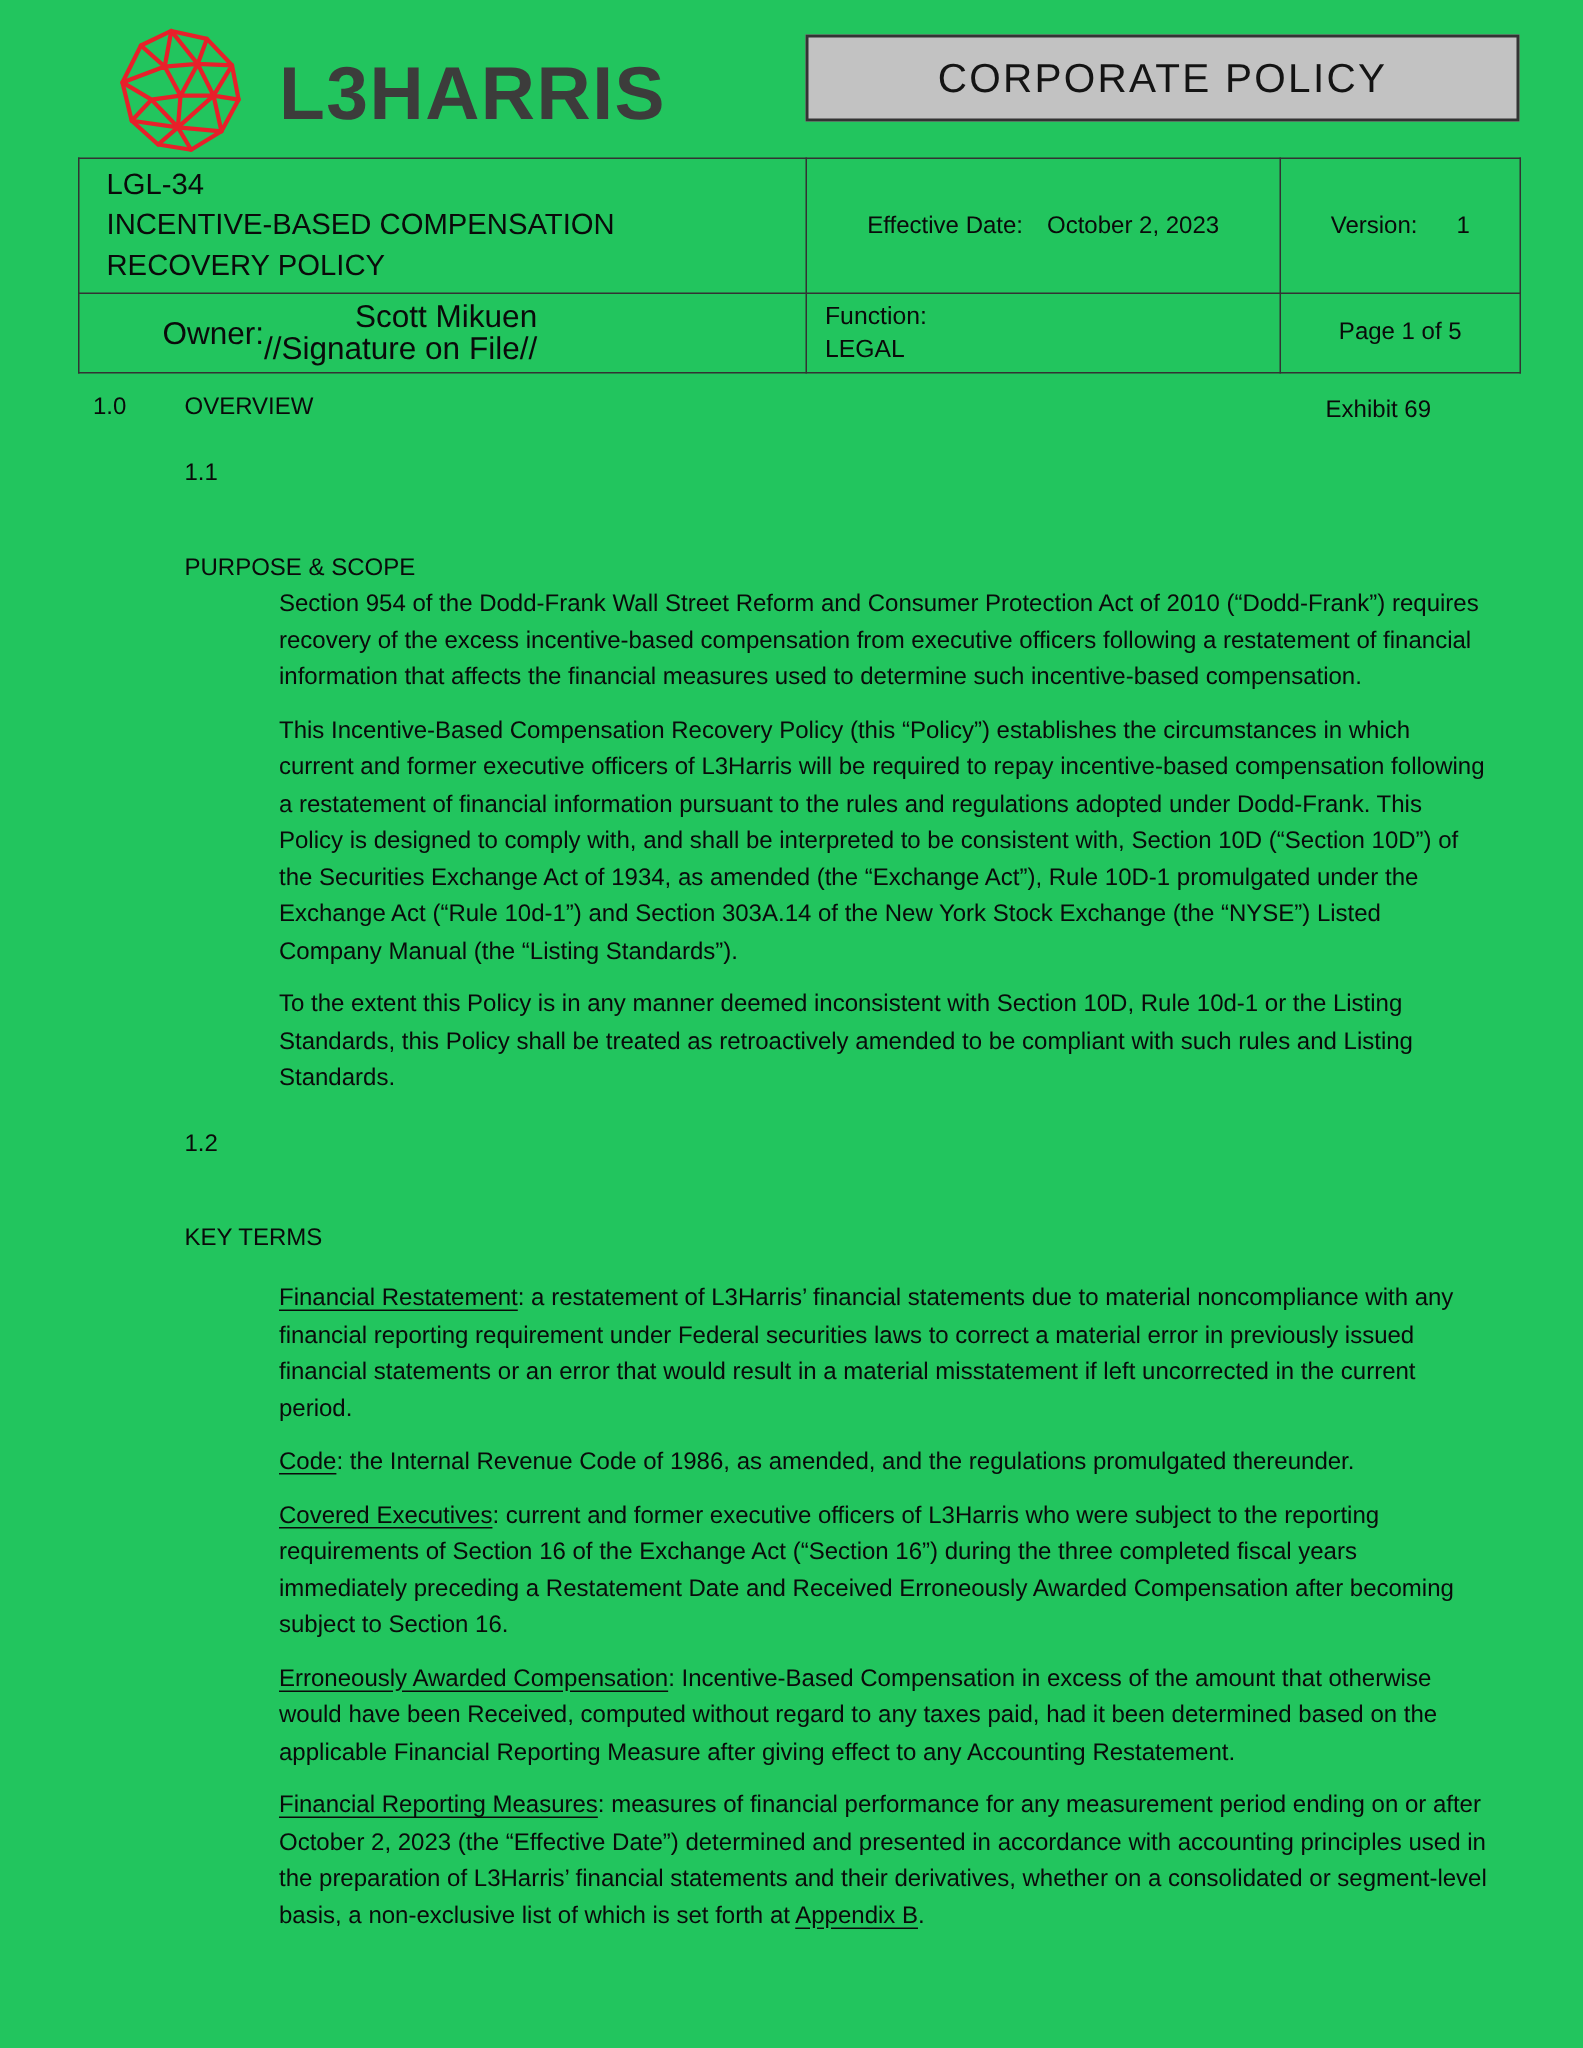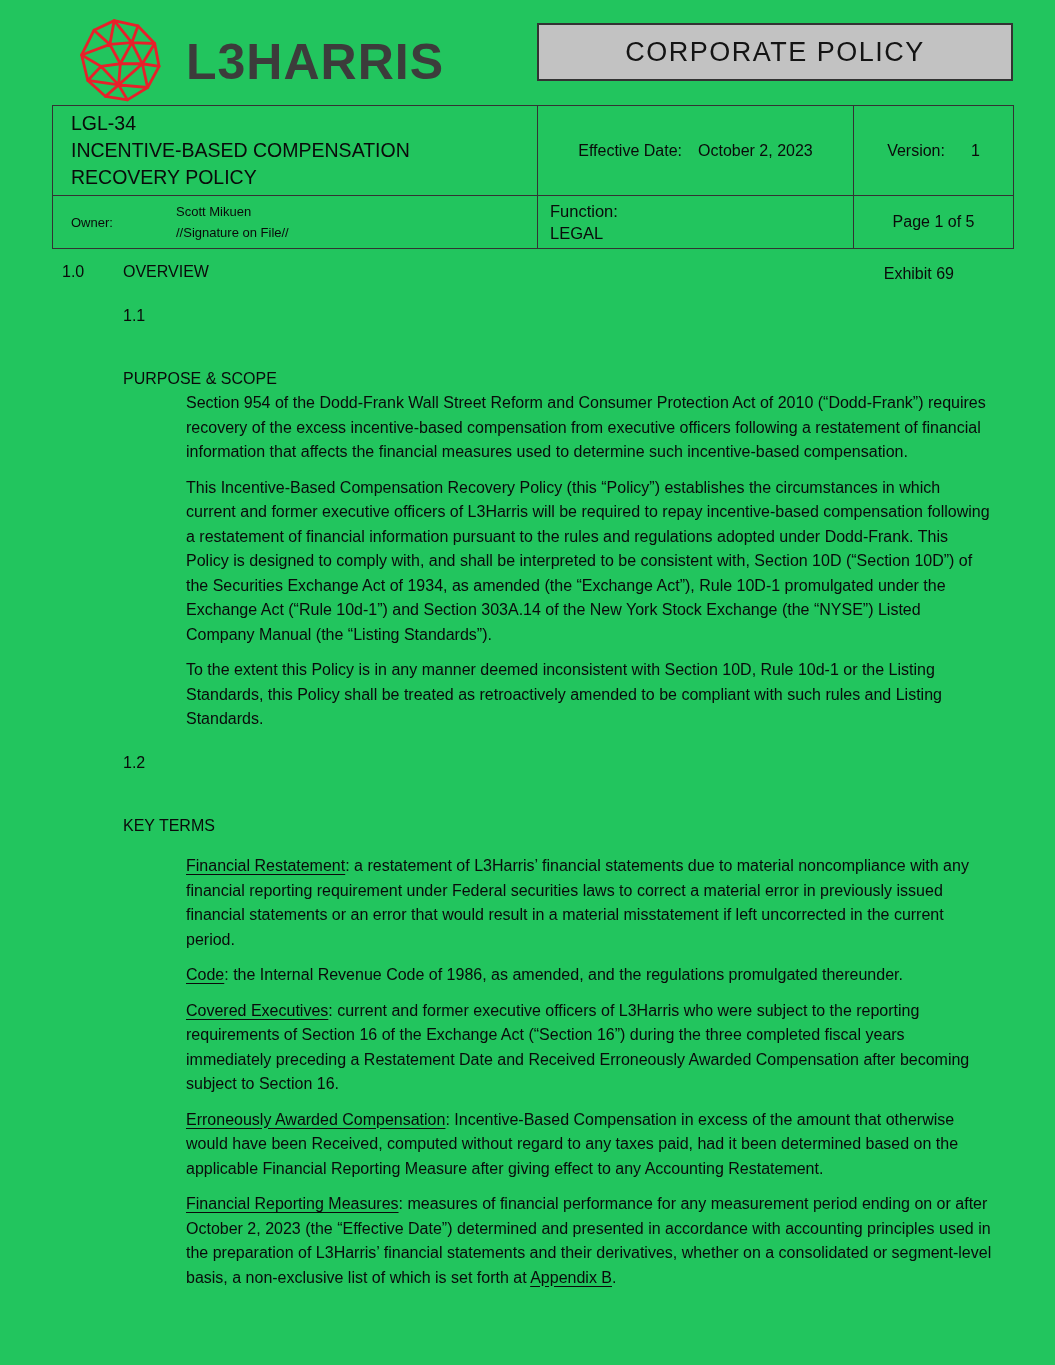--- a/index.html
+++ b/index.html
@@ -36,21 +36,21 @@
   }
   .hdr-table .c1{width:485px;}
   .hdr-table .c2{width:316px;}
   .hdr-table .c3{width:160px;}
   .row1 td{height:78px;}
   .row2 td{height:44px;}
   .policy-block{font-size:19.5px;line-height:27px;padding-left:8px;}
   .cell-center{text-align:center;font-size:16px;}
   .eff-line{display:inline-flex;gap:16px;}
   .ver-line{display:inline-flex;gap:26px;}
-  .owner-cell{display:flex;align-items:center;font-size:13px;line-height:21px;}
+  .owner-cell{display:flex;align-items:center;font-size:21px;line-height:21px;text-align:right;}
   .owner-label{width:105px;padding-left:8px;}
   .owner-name{}
   .func-cell{font-size:16.5px;line-height:22px;padding-left:2px;}
   
   .doc-body{
     position:absolute;left:62px;top:260px;width:930px;
     font-size:16px;line-height:24.5px;
   }
   .exhibit{
     position:absolute;top:2px;right:38px;

